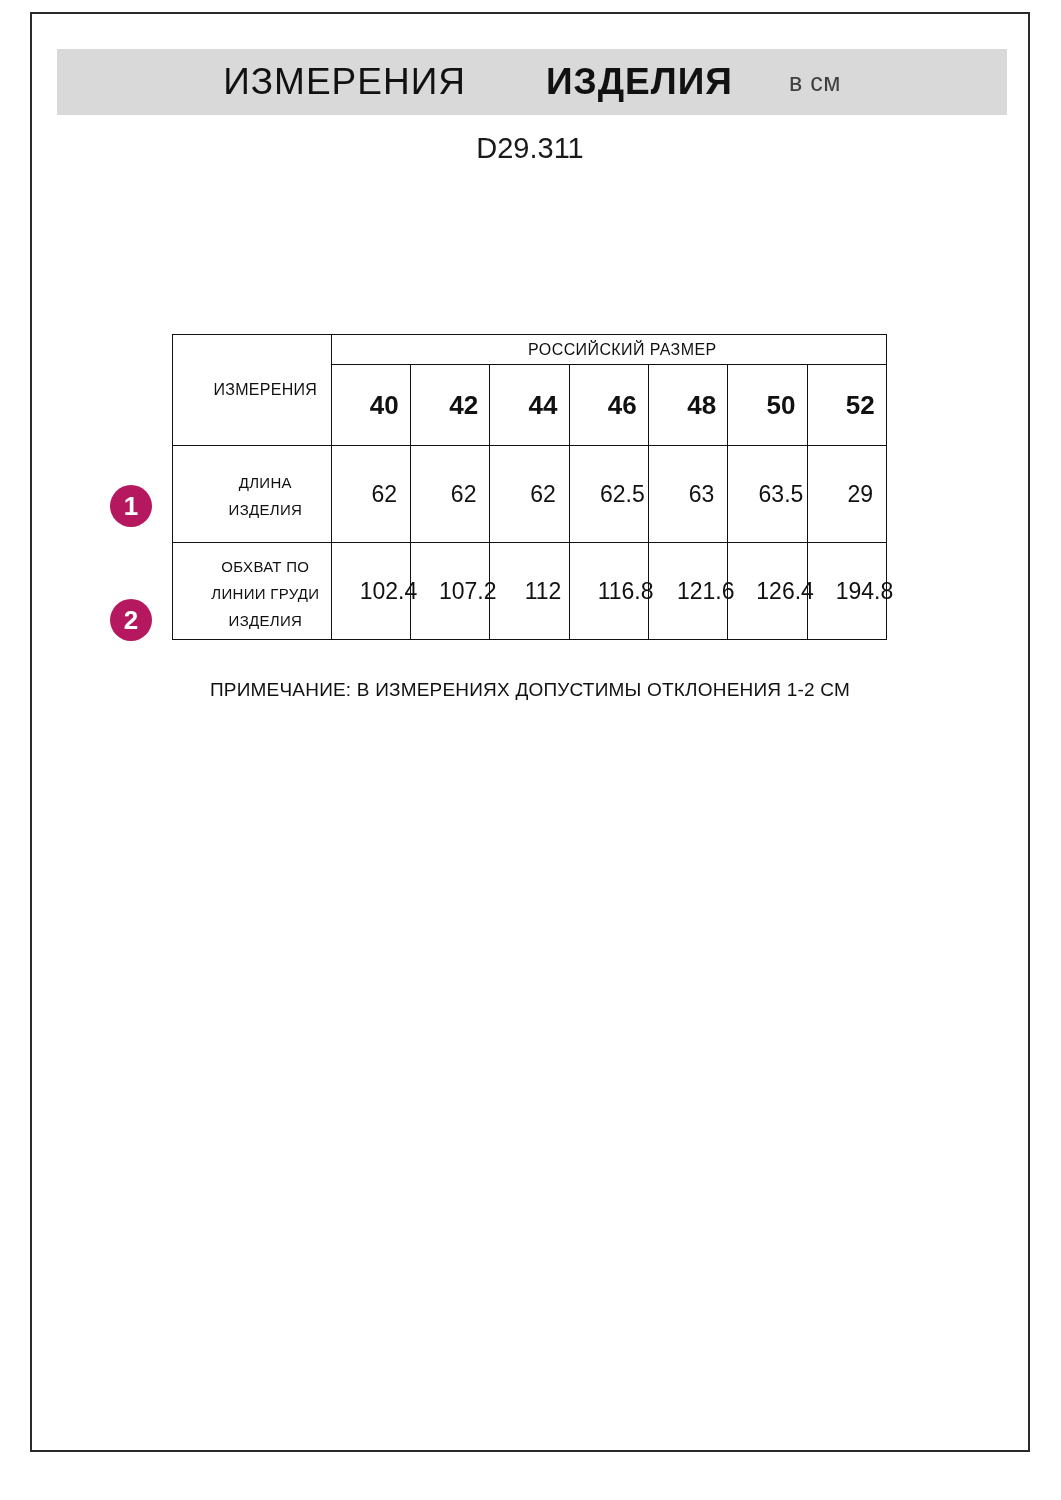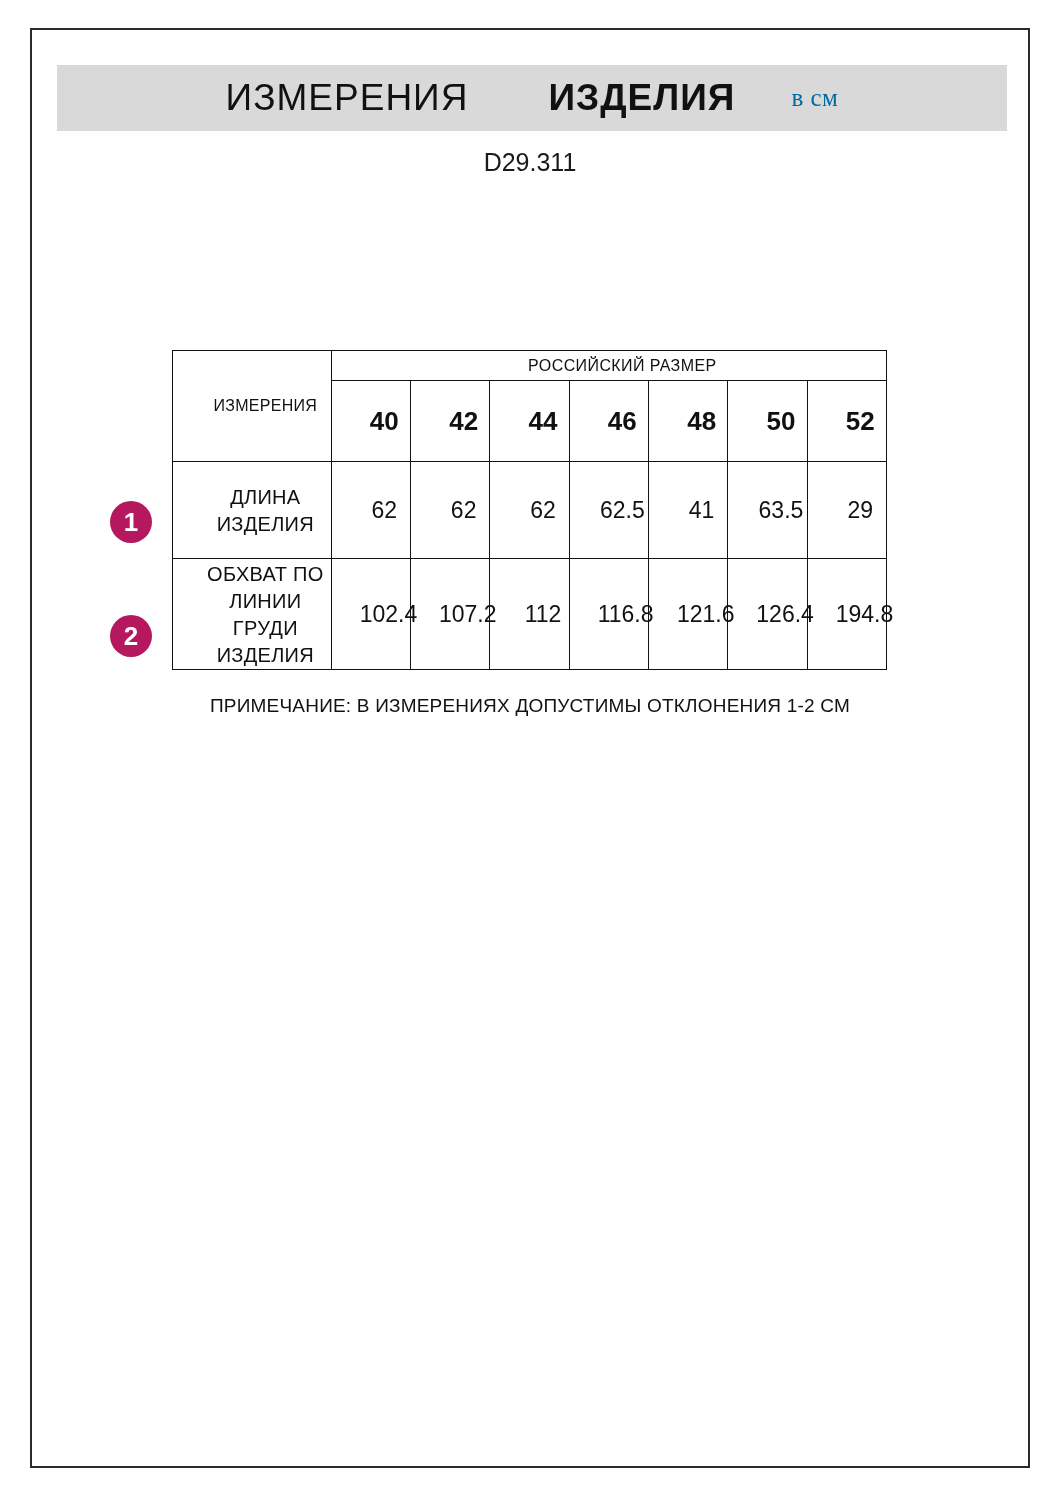--- a/index.html
+++ b/index.html
@@ -10,21 +10,21 @@
   body {
     width: 1061px;
     height: 1500px;
     font-family: "Liberation Sans", sans-serif;
     color: #1a1a1a;
     position: relative;
   }
   .page-frame {
     position: absolute;
     left: 30px;
-    top: 28px;
+    top: 12px;
     width: 1000px;
     height: 1440px;
     border: 2px solid #2b2b2b;
     box-sizing: border-box;
     background: #ffffff;
   }
   .content {
     position: absolute;
     left: 0;
     top: 0;
@@ -53,34 +53,33 @@
   }
   .header-title-bold {
     font-size: 37px;
     letter-spacing: 1px;
     color: #111;
     font-weight: 700;
     margin-left: 80px;
   }
   .header-unit {
     font-size: 25px;
-    color: #0369a1;
+    color: #404040;
     font-weight: 400;
     margin-left: 56px;
     letter-spacing: 0.5px;
-    font-family: Liberation Serif, serif;
   }
   
   .article-code {
     position: absolute;
     top: 118px;
     left: 0;
     width: 100%;
     text-align: center;
-    font-size: 25px;
+    font-size: 29px;
     color: #1a1a1a;
   }
   
   .intro {
     position: absolute;
     top: 155px;
     left: 120px;
     width: 760px;
     text-align: center;
     font-size: 20.5px;
@@ -125,21 +124,21 @@
   }
   .size-num {
     font-size: 26px;
     font-weight: 700;
   }
   .row-data td {
     height: 94px;
     font-size: 23px;
   }
   .row-data .cell-measure-label {
-    font-size: 20px;
+    font-size: 15px;
     line-height: 21px;
   }
   
   .badge {
     position: absolute;
     width: 42px;
     height: 42px;
     border-radius: 50%;
     background: #b5185e;
     color: #ffffff;
@@ -214,21 +213,21 @@
             <td><span class="size-num">52</span></td>
           </tr>
           <tr class="row-data">
             <td>
               <span class="cell-measure-label">ДЛИНА ИЗДЕЛИЯ</span>
             </td>
             <td>62</td>
             <td>62</td>
             <td>62</td>
             <td>62.5</td>
-            <td>41</td>
+            <td>63</td>
             <td>63.5</td>
             <td>29</td>
           </tr>
           <tr class="row-data">
             <td>
               <span class="cell-measure-label">ОБХВАТ ПО ЛИНИИ ГРУДИ ИЗДЕЛИЯ</span>
             </td>
             <td>102.4</td>
             <td>107.2</td>
             <td>112</td>

